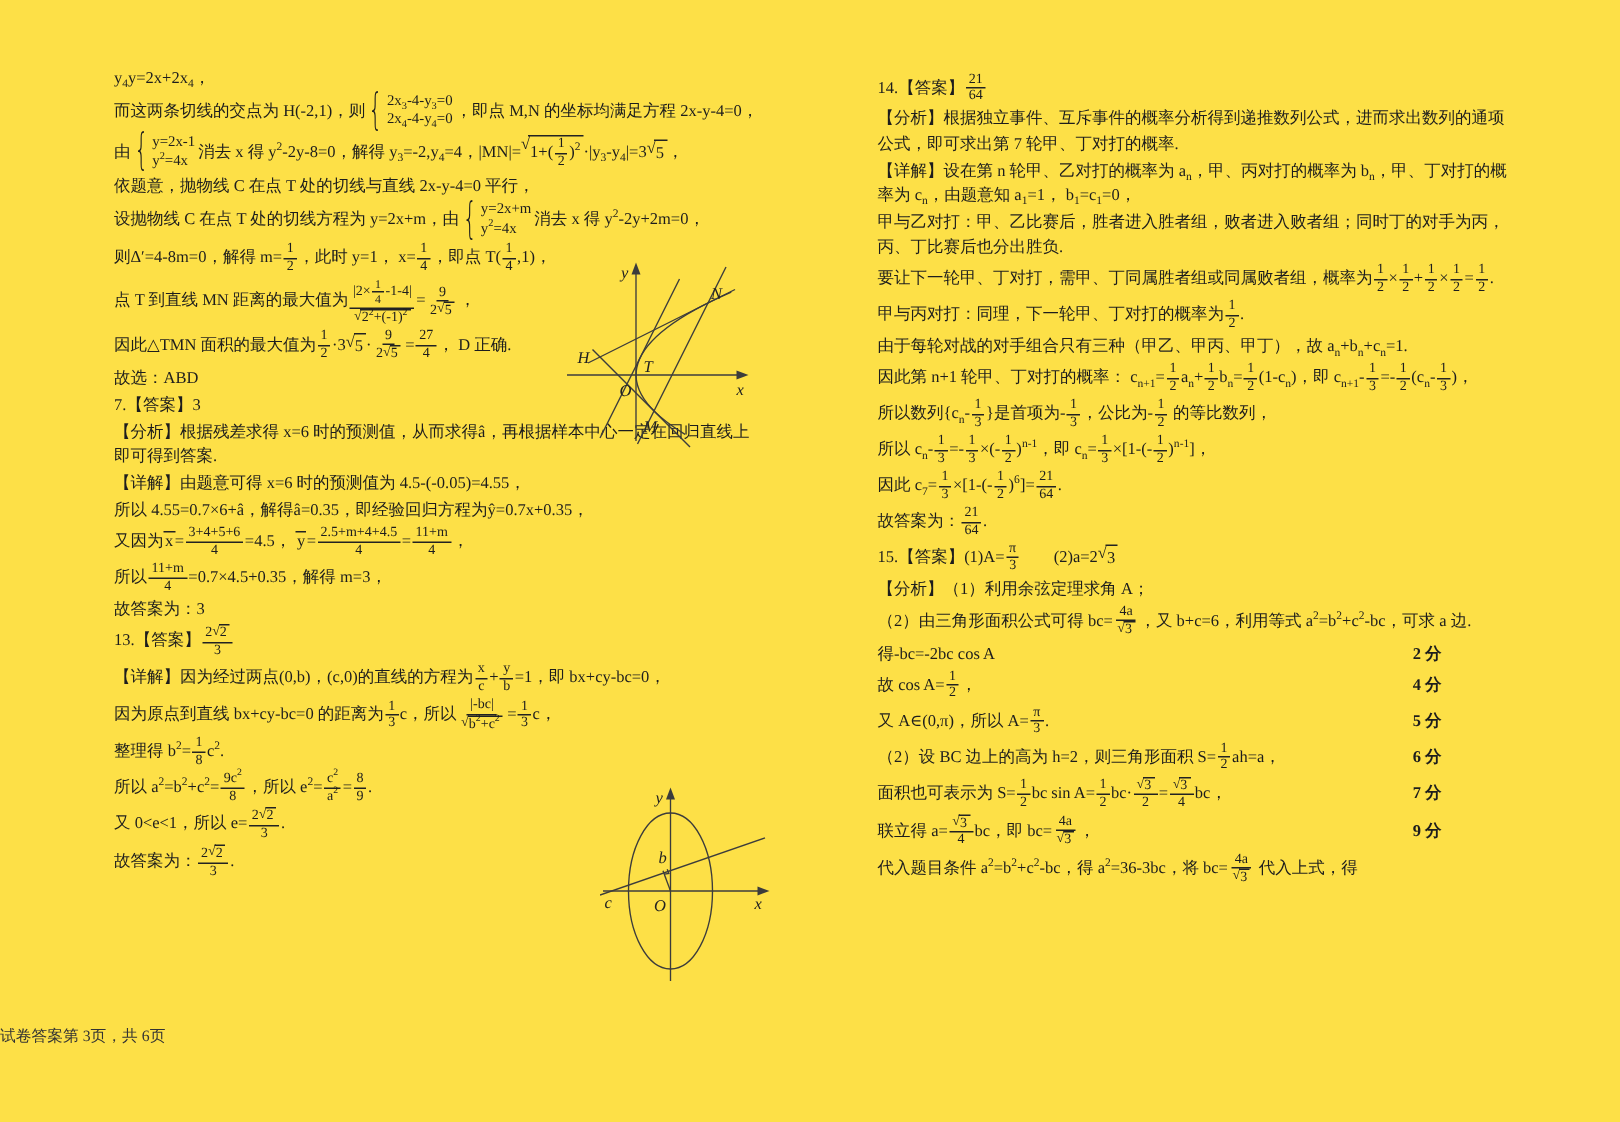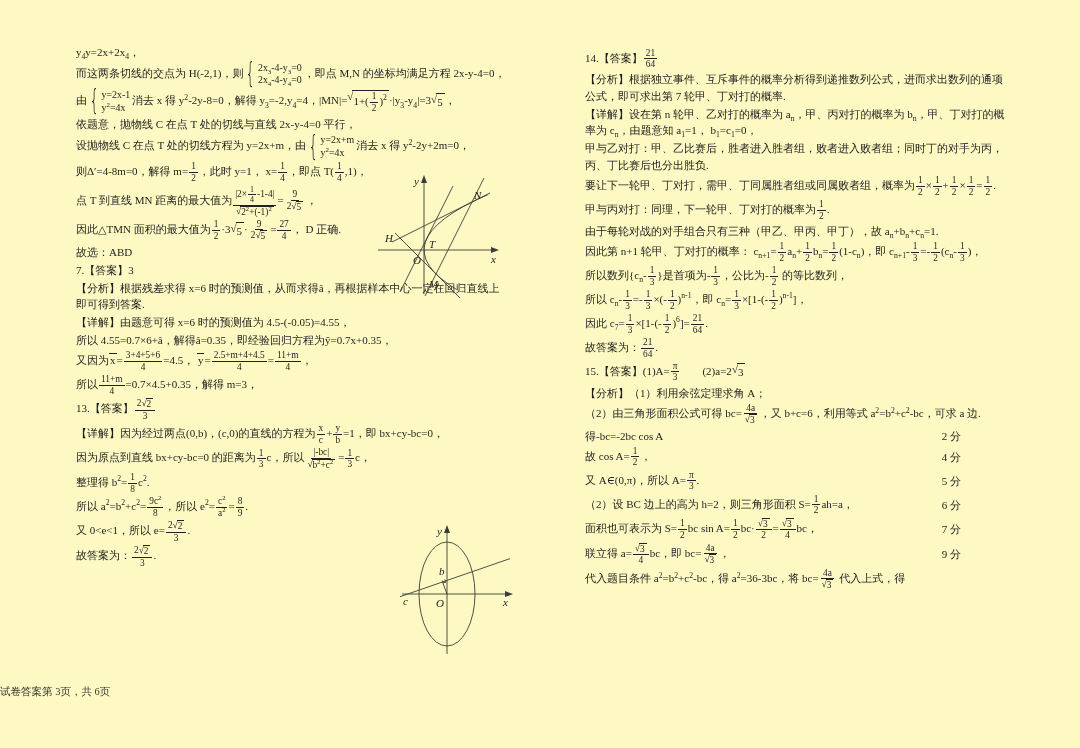--- a/index.html
+++ b/index.html
@@ -1,23 +1,23 @@
 <!DOCTYPE html>
 <html><head>
 <meta charset="utf-8">
 <style>
   html,body{margin:0;padding:0;background:#ffffff;}
-  .page{position:relative;width:1080px;height:748px;background:#fef9c3;overflow:hidden;
+  .page{position:relative;width:1080px;height:748px;background:#fde047;overflow:hidden;
         font-family:"Liberation Serif","DejaVu Serif",serif;color:#1d1d1d;font-size:11px;line-height:1.5;}
   .col{position:absolute;}
   .col.left{left:76px;top:42px;width:430px;}
   .col.right{left:585px;top:46px;width:428px;}
   .mline{display:flex;align-items:center;margin:1.5px 0;}
   .mcontent{flex:1 1 auto;min-width:0;}
-  .score{flex:0 0 auto;margin-left:auto;padding-right:52px;white-space:nowrap;}
+  .score{flex:0 0 auto;margin-left:auto;padding-right:52px;white-space:nowrap;font-weight:bold;}
   
   .mfrac{display:inline-flex;flex-direction:column;align-items:center;vertical-align:middle;
          margin:0 1px;font-size:.85em;line-height:1.15;text-align:center;}
   .mfrac>.mnum{padding:0 2px;border-bottom:1px solid #222;}
   .mfrac>.mden{padding:0 2px;}
   .msqrt{display:inline-flex;align-items:flex-start;vertical-align:middle;}
   .msqrt>.mrad{line-height:1.1;margin-right:-1px;}
   .msqrt>.mrnd{border-top:1px solid #222;padding:0 2px 0 1px;}
   .mcases{display:inline-flex;align-items:center;vertical-align:middle;margin:0 2px;}
   .mcases>.mbr{font-size:1.5em;transform:scaleY(1.75) scaleX(.9);display:inline-block;line-height:1;
@@ -158,20 +158,23 @@
             <span class="mden">4</span>
           </span>，</span>
       </div>
       <div class="mline">
         <span class="mcontent">所以<span class="mfrac">
             <span class="mnum">11+m</span>
             <span class="mden">4</span>
           </span>=0.7×4.5+0.35，解得 m=3，</span>
       </div>
       <div class="mline">
+        <span class="mcontent">故答案为：3</span>
+      </div>
+      <div class="mline">
         <span class="mcontent">13.【答案】<span class="mfrac">
             <span class="mnum">2<span class="msqrt">
                 <span class="mrad">√</span>
                 <span class="mrnd">2</span>
               </span></span>
             <span class="mden">3</span>
           </span></span>
       </div>
       <div class="mline">
         <span class="mcontent">【详解】因为经过两点(0,b)，(c,0)的直线的方程为<span class="mfrac">

